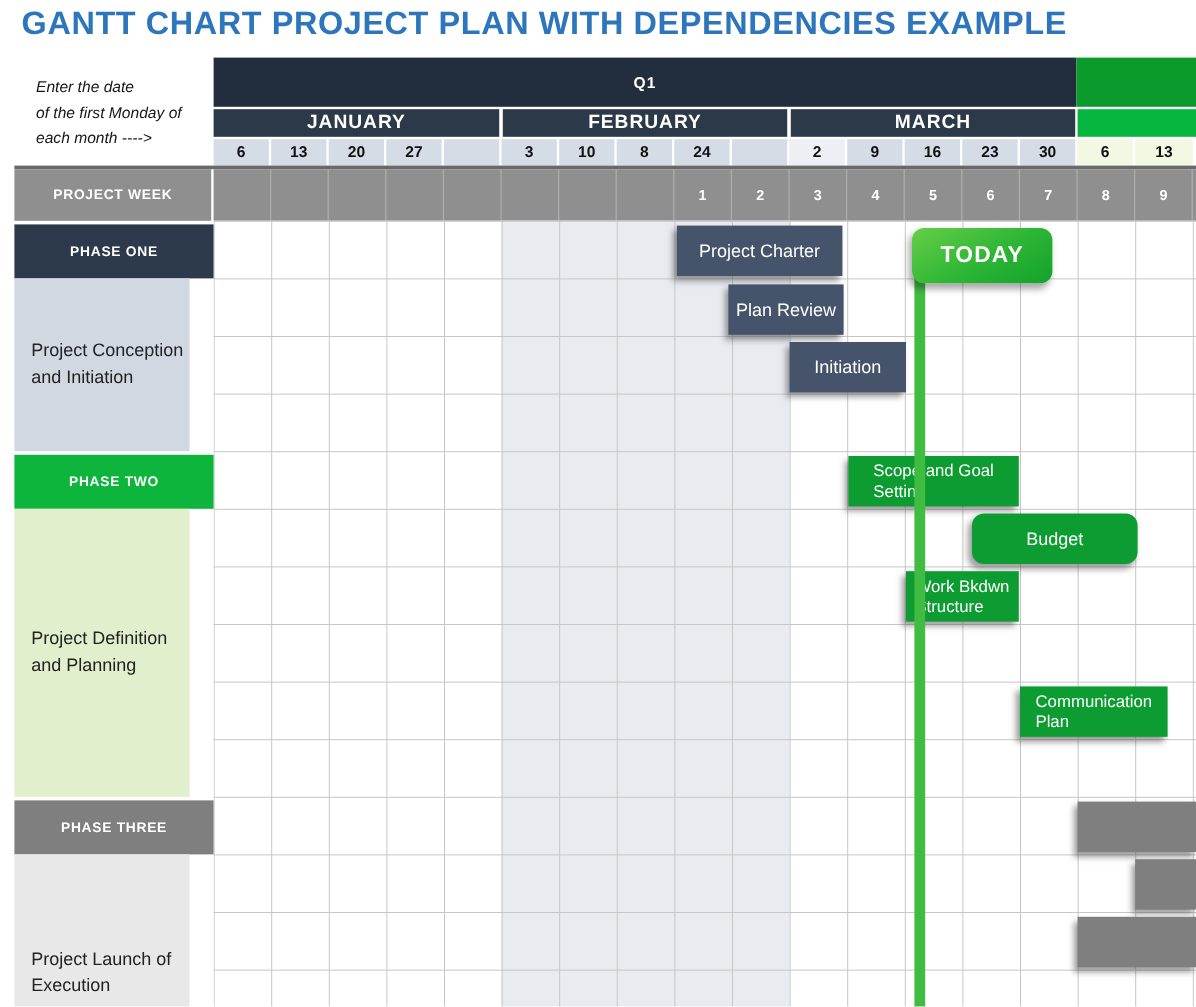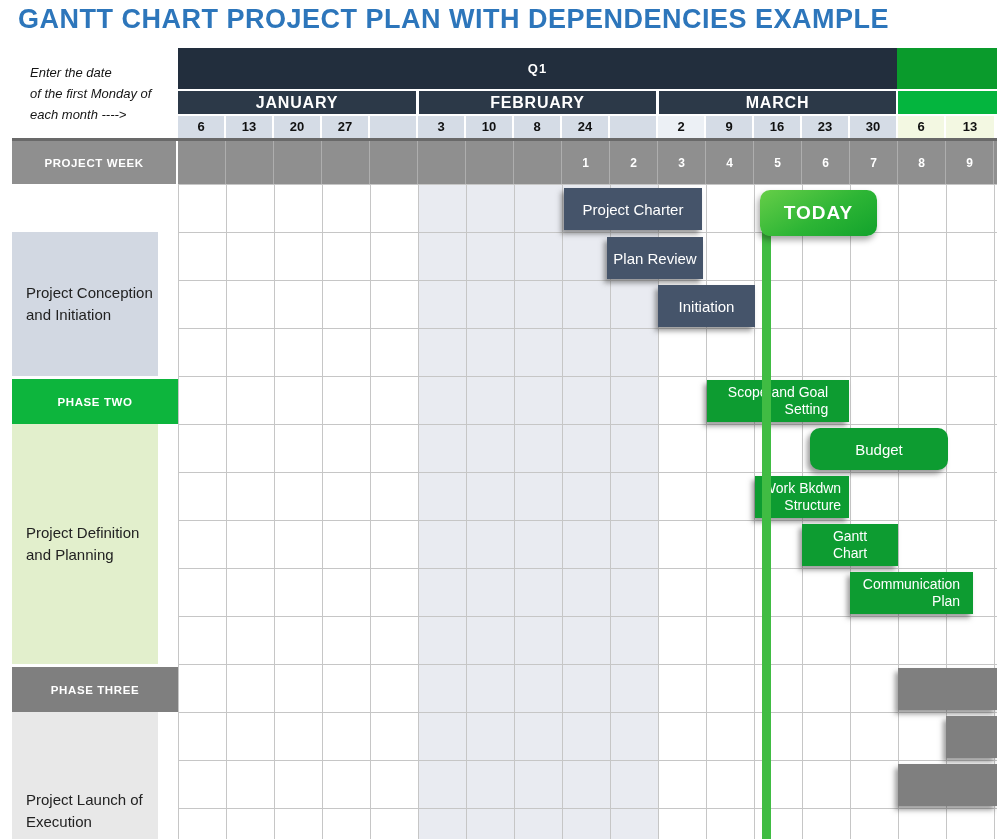--- a/index.html
+++ b/index.html
@@ -57,21 +57,21 @@
 
   .section { position:absolute; left:12px; width:146px; font-size:15px; color:#222;
              display:flex; flex-direction:column; justify-content:center; padding-left:14px;
              line-height:22px; white-space:pre-line; }
   .s1 { top:232px; height:144px; background:#d2d8e2; }
   .s2 { top:424px; height:240px; background:#e2efcc; }
   .s3 { top:712px; height:127px; background:#e8e8e8; justify-content:flex-end; padding-bottom:6px; }
 
   
   .bar { position:absolute; height:42px; display:flex; align-items:center; justify-content:center;
-         color:#fff; font-size:15px; text-align:right; line-height:17px; white-space:pre-line;
+         color:#fff; font-size:15px; text-align:left; line-height:17px; white-space:pre-line;
          box-shadow:-3px 4px 5px rgba(60,60,60,0.5); z-index:2; }
   .bar.small { font-size:14px; }
   .navy { background:#45546a; }
   .green { background:#0d9c31; }
   .gray { background:#7f7f7f; box-shadow:-3px 4px 5px rgba(60,60,60,0.5); }
 
   
   .today-line { position:absolute; left:762px; top:210px; width:9px; height:629px;
                 background:#40bc43; z-index:3; }
   .today-badge { position:absolute; left:760px; top:190px; width:117px; height:46px;
@@ -142,40 +142,39 @@
     <div class="pw-cell">7</div>
     <div class="pw-cell">8</div>
     <div class="pw-cell">9</div>
   </div>
 
   <div class="grid">
     <div class="tint"></div>
     <div class="lines"></div>
   </div>
 
+  <div class="phase-hdr p1">PHASE ONE</div>
   <div class="section s1">Project Conception
 and Initiation</div>
   <div class="phase-hdr p2">PHASE TWO</div>
   <div class="section s2">Project Definition
 and Planning</div>
   <div class="phase-hdr p3">PHASE THREE</div>
   <div class="section s3">Project Launch of
 Execution</div>
 
   <div class="bar navy" style="left:564px;top:188px;width:138px;">Project Charter</div>
   <div class="bar navy" style="left:607px;top:237px;width:96px;">Plan Review</div>
   <div class="bar navy" style="left:658px;top:285px;width:97px;">Initiation</div>
 
   <div class="bar green small" style="left:707px;top:380px;width:142px;">Scope and Goal
 Setting</div>
   <div class="bar green" style="left:810px;top:428px;width:138px;border-radius:10px;">Budget</div>
   <div class="bar green small" style="left:755px;top:476px;width:94px;">Work Bkdwn
 Structure</div>
-  <div class="bar green small" style="left:802px;top:524px;width:96px;">Gantt
-Chart</div>
   <div class="bar green small" style="left:850px;top:572px;width:123px;">Communication
 Plan</div>
 
   <div class="bar gray" style="left:898px;top:668px;width:99px;"></div>
   <div class="bar gray" style="left:946px;top:716px;width:51px;"></div>
   <div class="bar gray" style="left:898px;top:764px;width:99px;"></div>
 
   <div class="today-line"></div>
   <div class="today-badge">TODAY</div>
 

